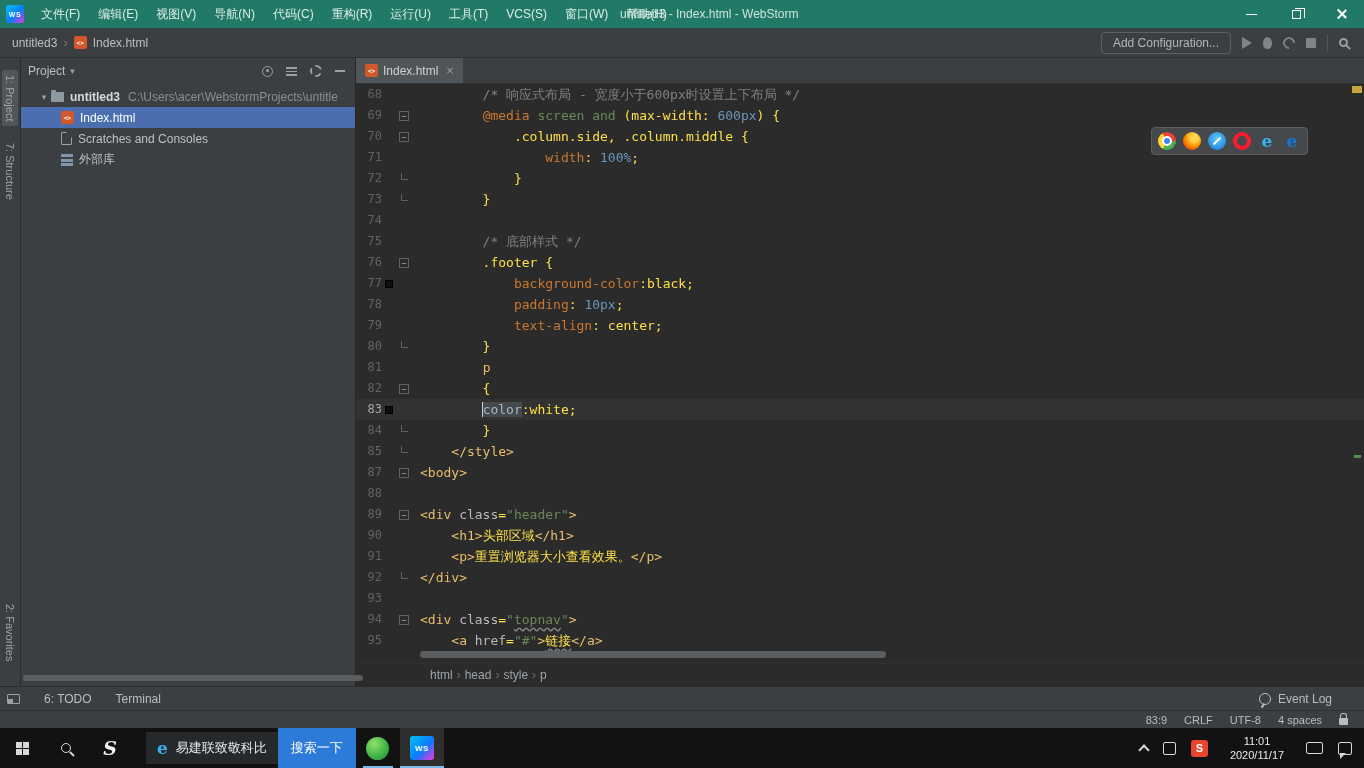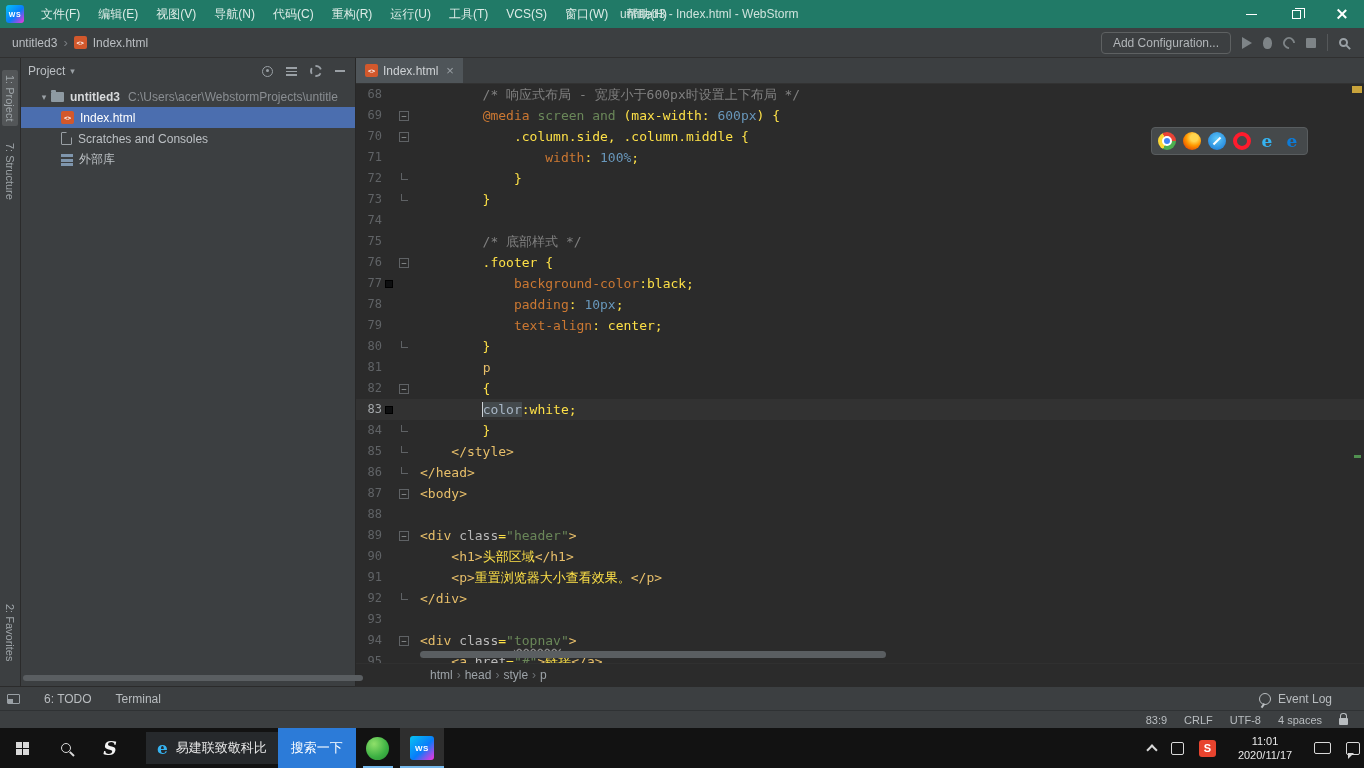--- a/index.html
+++ b/index.html
@@ -148,21 +148,21 @@
 .imag::after{content:'';position:absolute;width:6px;height:1.7px;background:#d9d9d9;transform:rotate(45deg);right:-5px;bottom:-3px;}
 .is-logo{color:#f2f2f2;font-size:19px;font-weight:bold;font-style:italic;font-family:"DejaVu Serif",serif;}
 .news-widget{height:40px;display:flex;align-items:center;margin-left:14px;}
 .news-main{display:flex;align-items:center;gap:8px;background:#26292c;height:32px;padding:0 11px;}
 .iie{color:#35b3f1;font-size:17px;font-weight:bold;font-family:"DejaVu Serif",serif;line-height:1;}
 .iie::after{content:"e";}
 .news-text{color:#e8e8e8;font-size:13px;}
 .news-btn{background:#2c7bd8;color:#fff;font-size:13px;height:40px;display:flex;align-items:center;padding:0 13px;}
 .igreen{width:23px;height:23px;border-radius:50%;background:radial-gradient(circle at 35% 30%,#8fe06a,#3cb043 60%,#2a8f33);}
 .ws-logo.small{width:24px;height:24px;font-size:8px;margin:0;}
-.tray{margin-left:auto;display:flex;align-items:center;gap:15px;padding-right:0;height:40px;}
+.tray{margin-left:auto;display:flex;align-items:center;gap:15px;padding-right:8px;height:40px;}
 .ichev{width:8px;height:8px;border-left:2px solid #d9d9d9;border-top:2px solid #d9d9d9;transform:rotate(45deg);margin-top:4px;}
 .ipen{width:13px;height:13px;border:1.5px solid #d9d9d9;border-radius:2px;}
 .isogou{width:17px;height:17px;background:#e8442e;border-radius:3px;color:#fff;display:flex;align-items:center;justify-content:center;font-size:11px;font-weight:bold;}
 .isogou::after{content:"S";}
 .clock{color:#e8e8e8;font-size:11px;line-height:14px;text-align:center;min-width:68px;}
 .ikeyb{width:17px;height:12px;border:1.5px solid #d9d9d9;border-radius:2px;}
 .inotif{width:14px;height:13px;border:1.5px solid #d9d9d9;border-radius:2px;position:relative;margin-right:4px;}
 .inotif::after{content:'';position:absolute;bottom:-5px;left:1px;width:0;height:0;border:3px solid;border-color:#d9d9d9 transparent transparent #d9d9d9;}
 </style>
 </head>
@@ -432,30 +432,20 @@
                 <span class="num">85</span>
                 <span class="mark"></span>
                 <span class="fold">
                   <span class="fold-e"></span>
                 </span>
               </div>
               <div class="code"><span class="tk-p">    </span><span class="tk-t">&lt;/style&gt;</span></div>
             </div>
             <div class="line">
               <div class="gutter">
-                <span class="num">86</span>
-                <span class="mark"></span>
-                <span class="fold">
-                  <span class="fold-e"></span>
-                </span>
-              </div>
-              <div class="code"><span class="tk-t">&lt;/head&gt;</span></div>
-            </div>
-            <div class="line">
-              <div class="gutter">
                 <span class="num">87</span>
                 <span class="mark"></span>
                 <span class="fold">
                   <span class="fold-s">−</span>
                 </span>
               </div>
               <div class="code"><span class="tk-t">&lt;body&gt;</span></div>
             </div>
             <div class="line">
               <div class="gutter">

